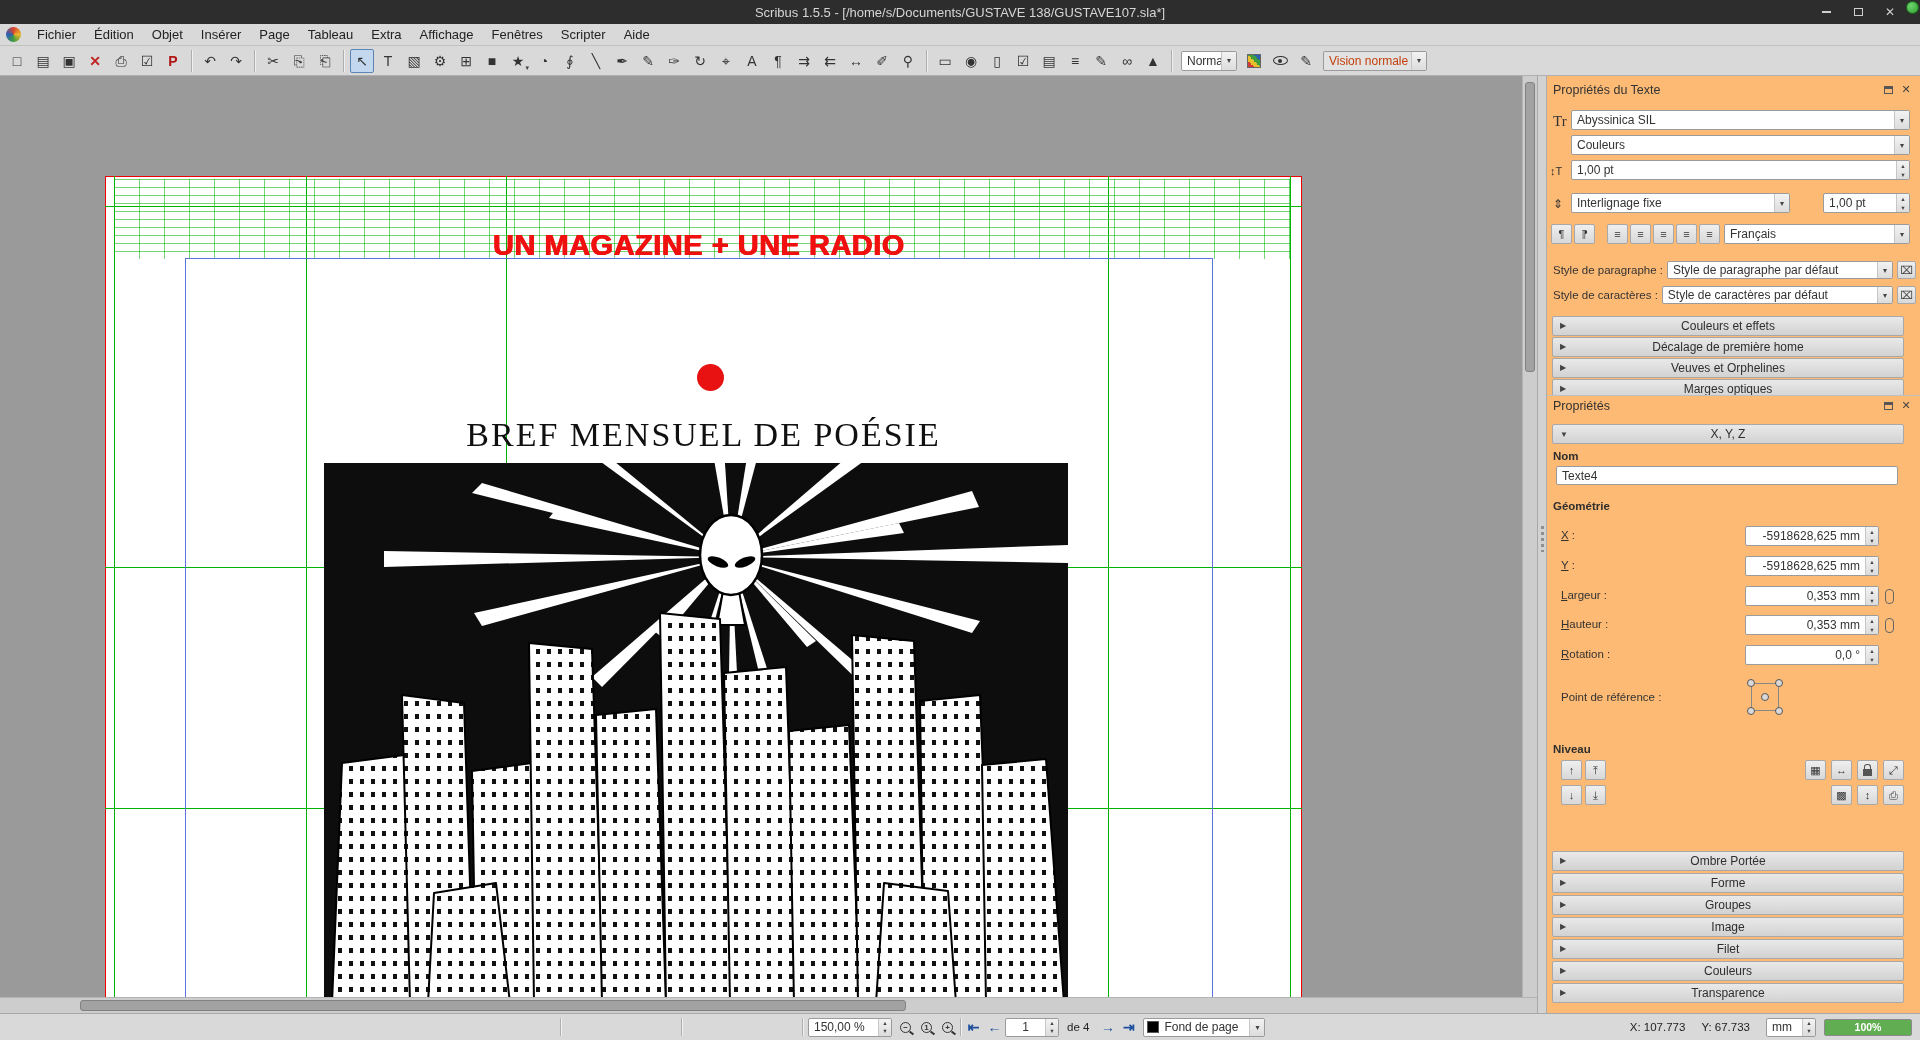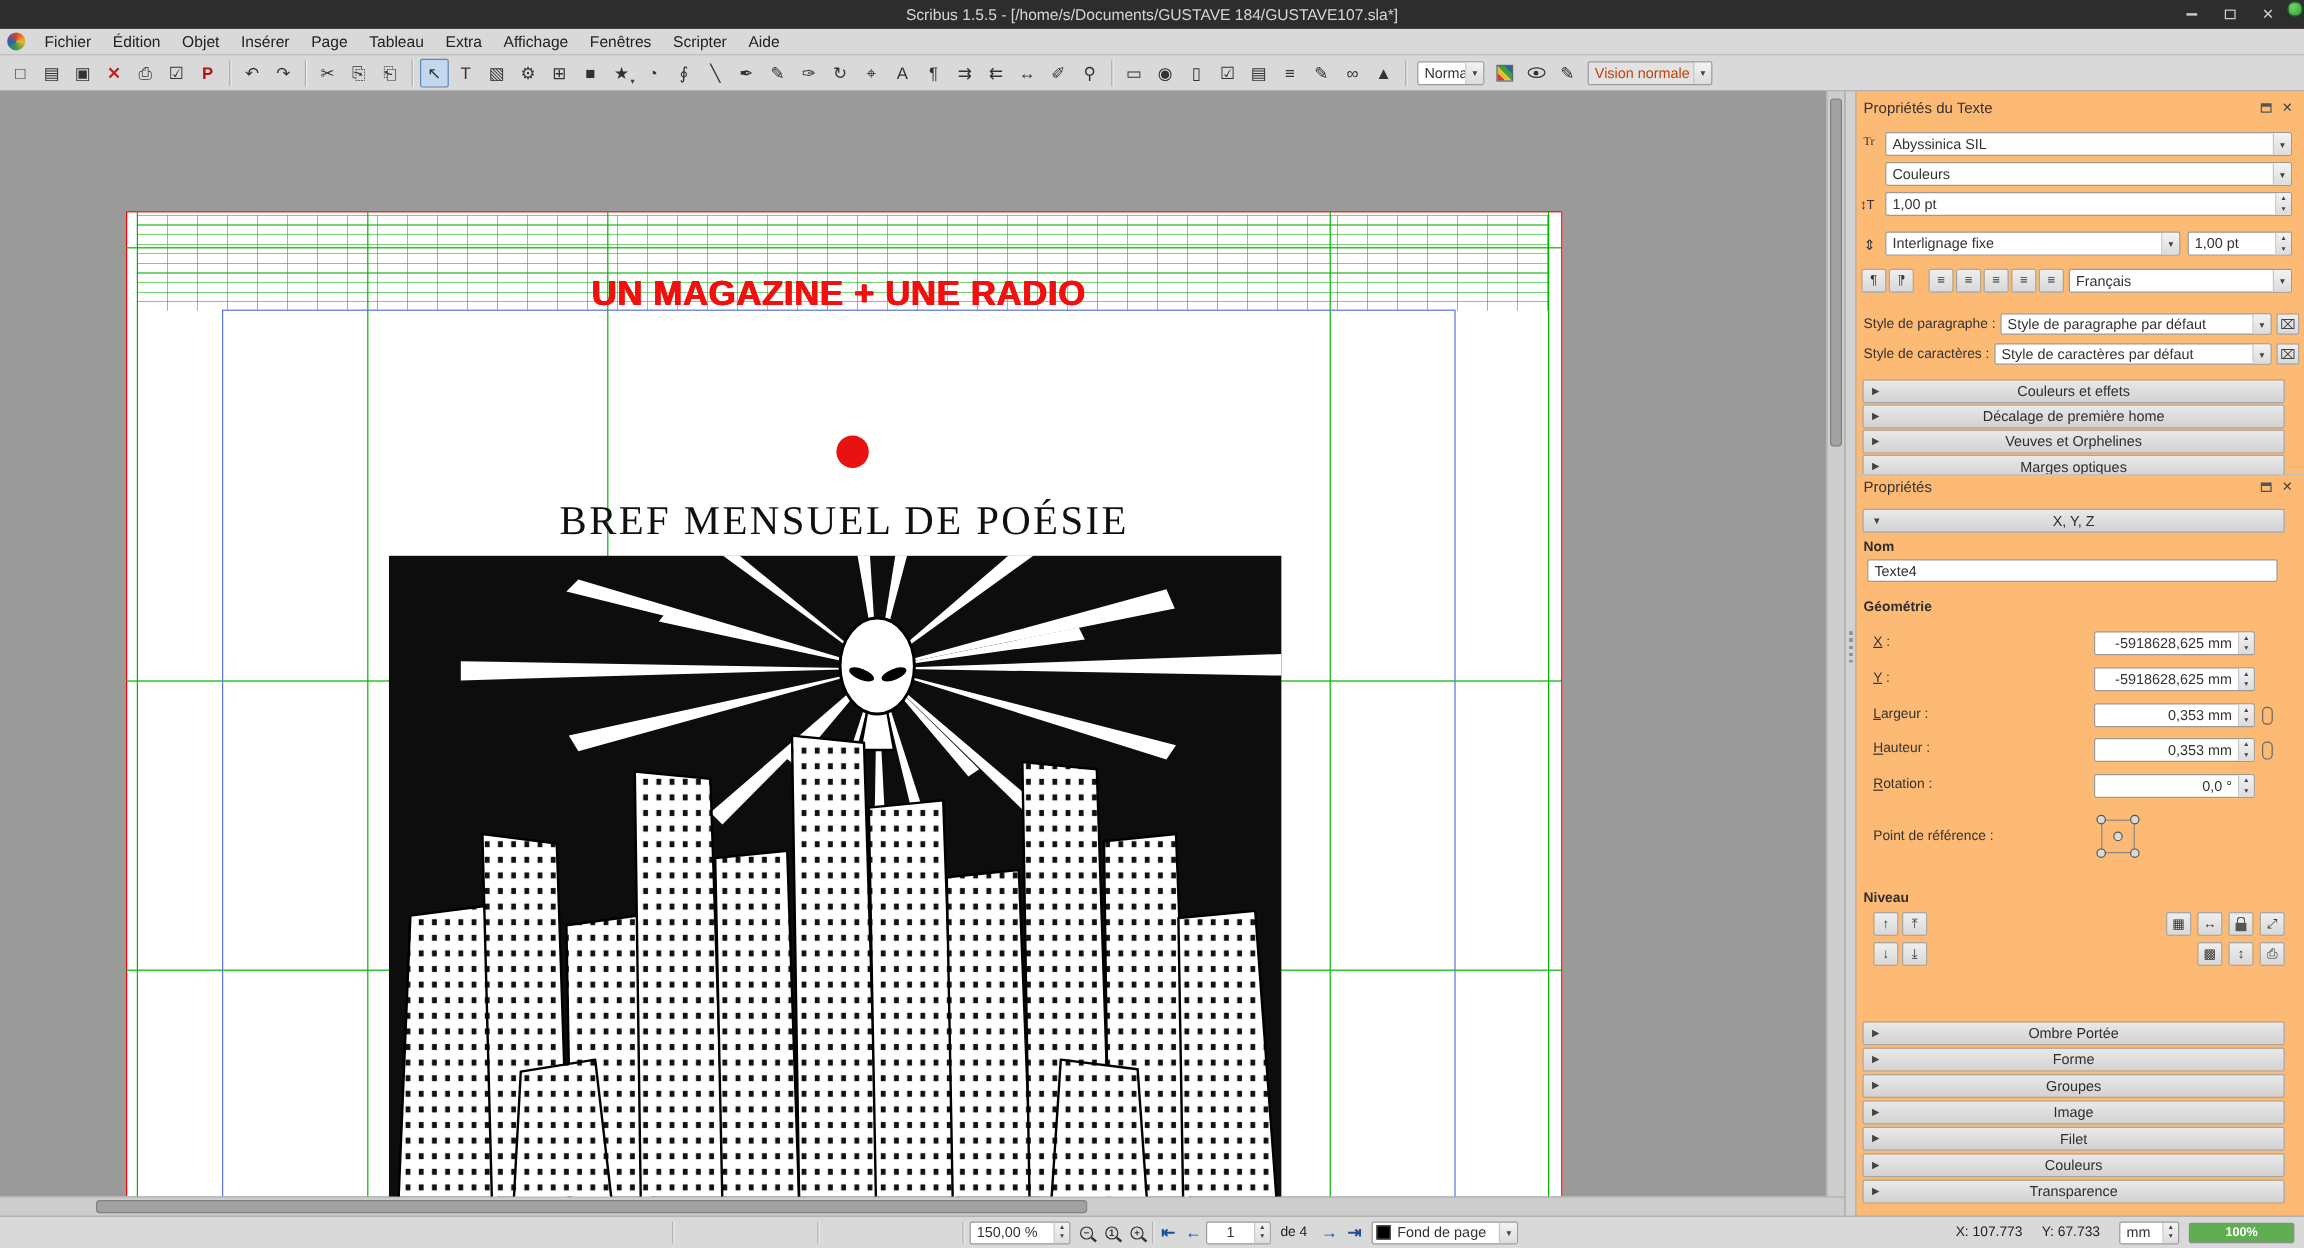--- a/index.html
+++ b/index.html
@@ -121,21 +121,21 @@
   .acc-row { position:relative; height:20px; margin-bottom:1px; border:1px solid #a8a8a8; border-radius:2px;
              background:linear-gradient(#e9e9e9,#d2d2d2); display:flex; align-items:center; justify-content:center;
              font-size:12px; color:#2e2e2e; }
   .acc-arrow { position:absolute; left:7px; top:4px; font-size:8px; color:#444; }
   .acc-label { pointer-events:none; }
   #tp-sections, #pp-sections { position:absolute; left:5px; right:16px; }
   #tp-sections { top:236px; }
   #pp-sections { top:455px; }
   #pp-sections .acc-row { margin-bottom:2px; }
 
-  #tp-font-icon { left:6px; top:33px; font-family:"Liberation Serif",serif; font-size:10px; }
+  #tp-font-icon { left:6px; top:33px; font-family:"Liberation Serif",serif; font-size:15px; }
   #tp-size-icon { left:3px; top:85px; font-size:11px; }
   #tp-interline-icon { left:6px; top:117px; font-size:12px; }
   #tp-align-row { position:absolute; left:4px; right:10px; top:144px; height:20px; display:flex; gap:2px; align-items:center;}
   #tp-align-row .gap { width:8px; }
   #tp-align-row .flex-gap { flex:1; }
   .flexcombo { position:static !important; height:20px; width:186px; flex:0 0 186px; }
   .style-row { position:absolute; left:6px; right:4px; display:flex; align-items:center; height:20px; }
   .style-row .combo { position:static; flex:1; margin:0 4px; height:18px; }
   .trash-btn { width:19px; height:18px; flex:0 0 19px; border:1px solid #a8a8a8; border-radius:2px;
                background:linear-gradient(#efefef,#d8d8d8); display:flex; align-items:center; justify-content:center;
@@ -184,21 +184,21 @@
   #progress { width:88px; height:17px; border:1px solid #8a8a8a; border-radius:2px; background:#61ae52;
               display:flex; align-items:center; justify-content:center; color:#fff; font-size:10.5px;
               font-weight:bold; margin-right:4px; flex:0 0 88px;}
 </style>
 </head>
 <body>
 
 <div id="app">
 
   <div id="titlebar">
-    <div id="title-text">Scribus 1.5.5 - [/home/s/Documents/GUSTAVE 184/GUSTAVE107.sla*]</div>
+    <div id="title-text">Scribus 1.5.5 - [/home/s/Documents/GUSTAVE 138/GUSTAVE107.sla*]</div>
     <div id="win-controls">
       <div class="win-btn">
           <span class="wmin"></span>
         </div>
       <div class="win-btn">
           <span class="wmax"></span>
         </div>
       <div class="win-btn">
           <span class="wclose">✕</span>
         </div>
@@ -486,21 +486,21 @@
         </div>
         <span class="p-label" id="tp-size-icon">↕T</span>
         <div class="spin" style="left:24px;right:10px;top:80px">
           <span class="spin-val">1,00 pt</span>
           <span class="spin-btns">
               <span>▲</span>
               <span>▼</span>
             </span>
         </div>
         <span class="p-label" id="tp-interline-icon">⇕</span>
-        <div class="combo" style="left:24px;top:113px;width:246px">
+        <div class="combo" style="left:24px;top:113px;width:219px">
           <span class="combo-text">Interlignage fixe</span>
           <span class="combo-arrow">▾</span>
         </div>
         <div class="spin" style="left:276px;right:10px;top:113px">
           <span class="spin-val">1,00 pt</span>
           <span class="spin-btns">
               <span>▲</span>
               <span>▼</span>
             </span>
         </div>

